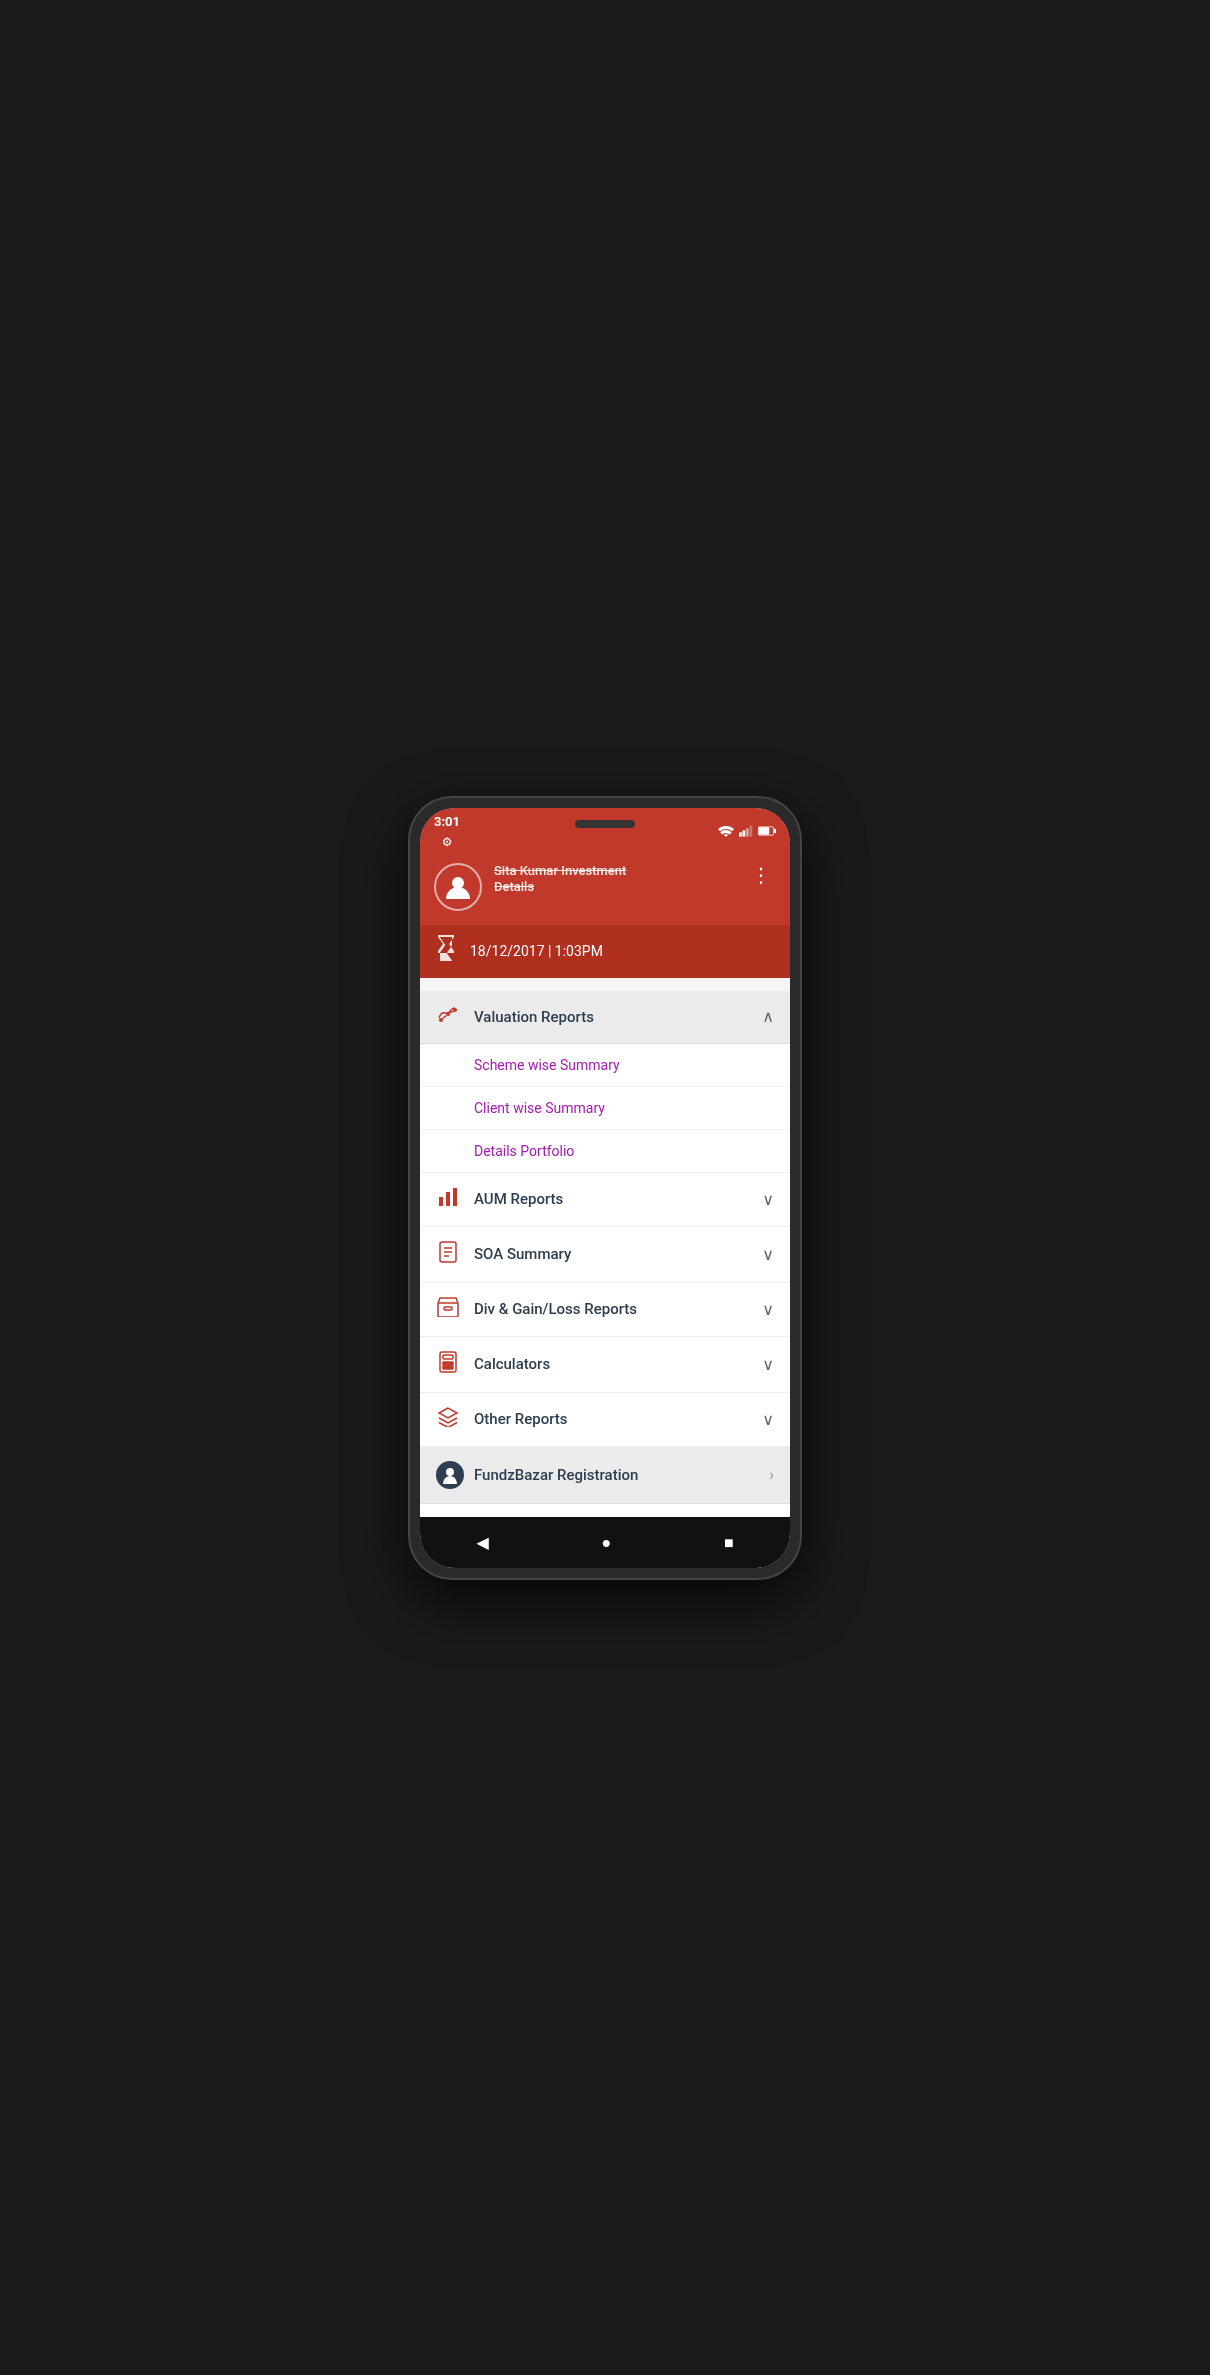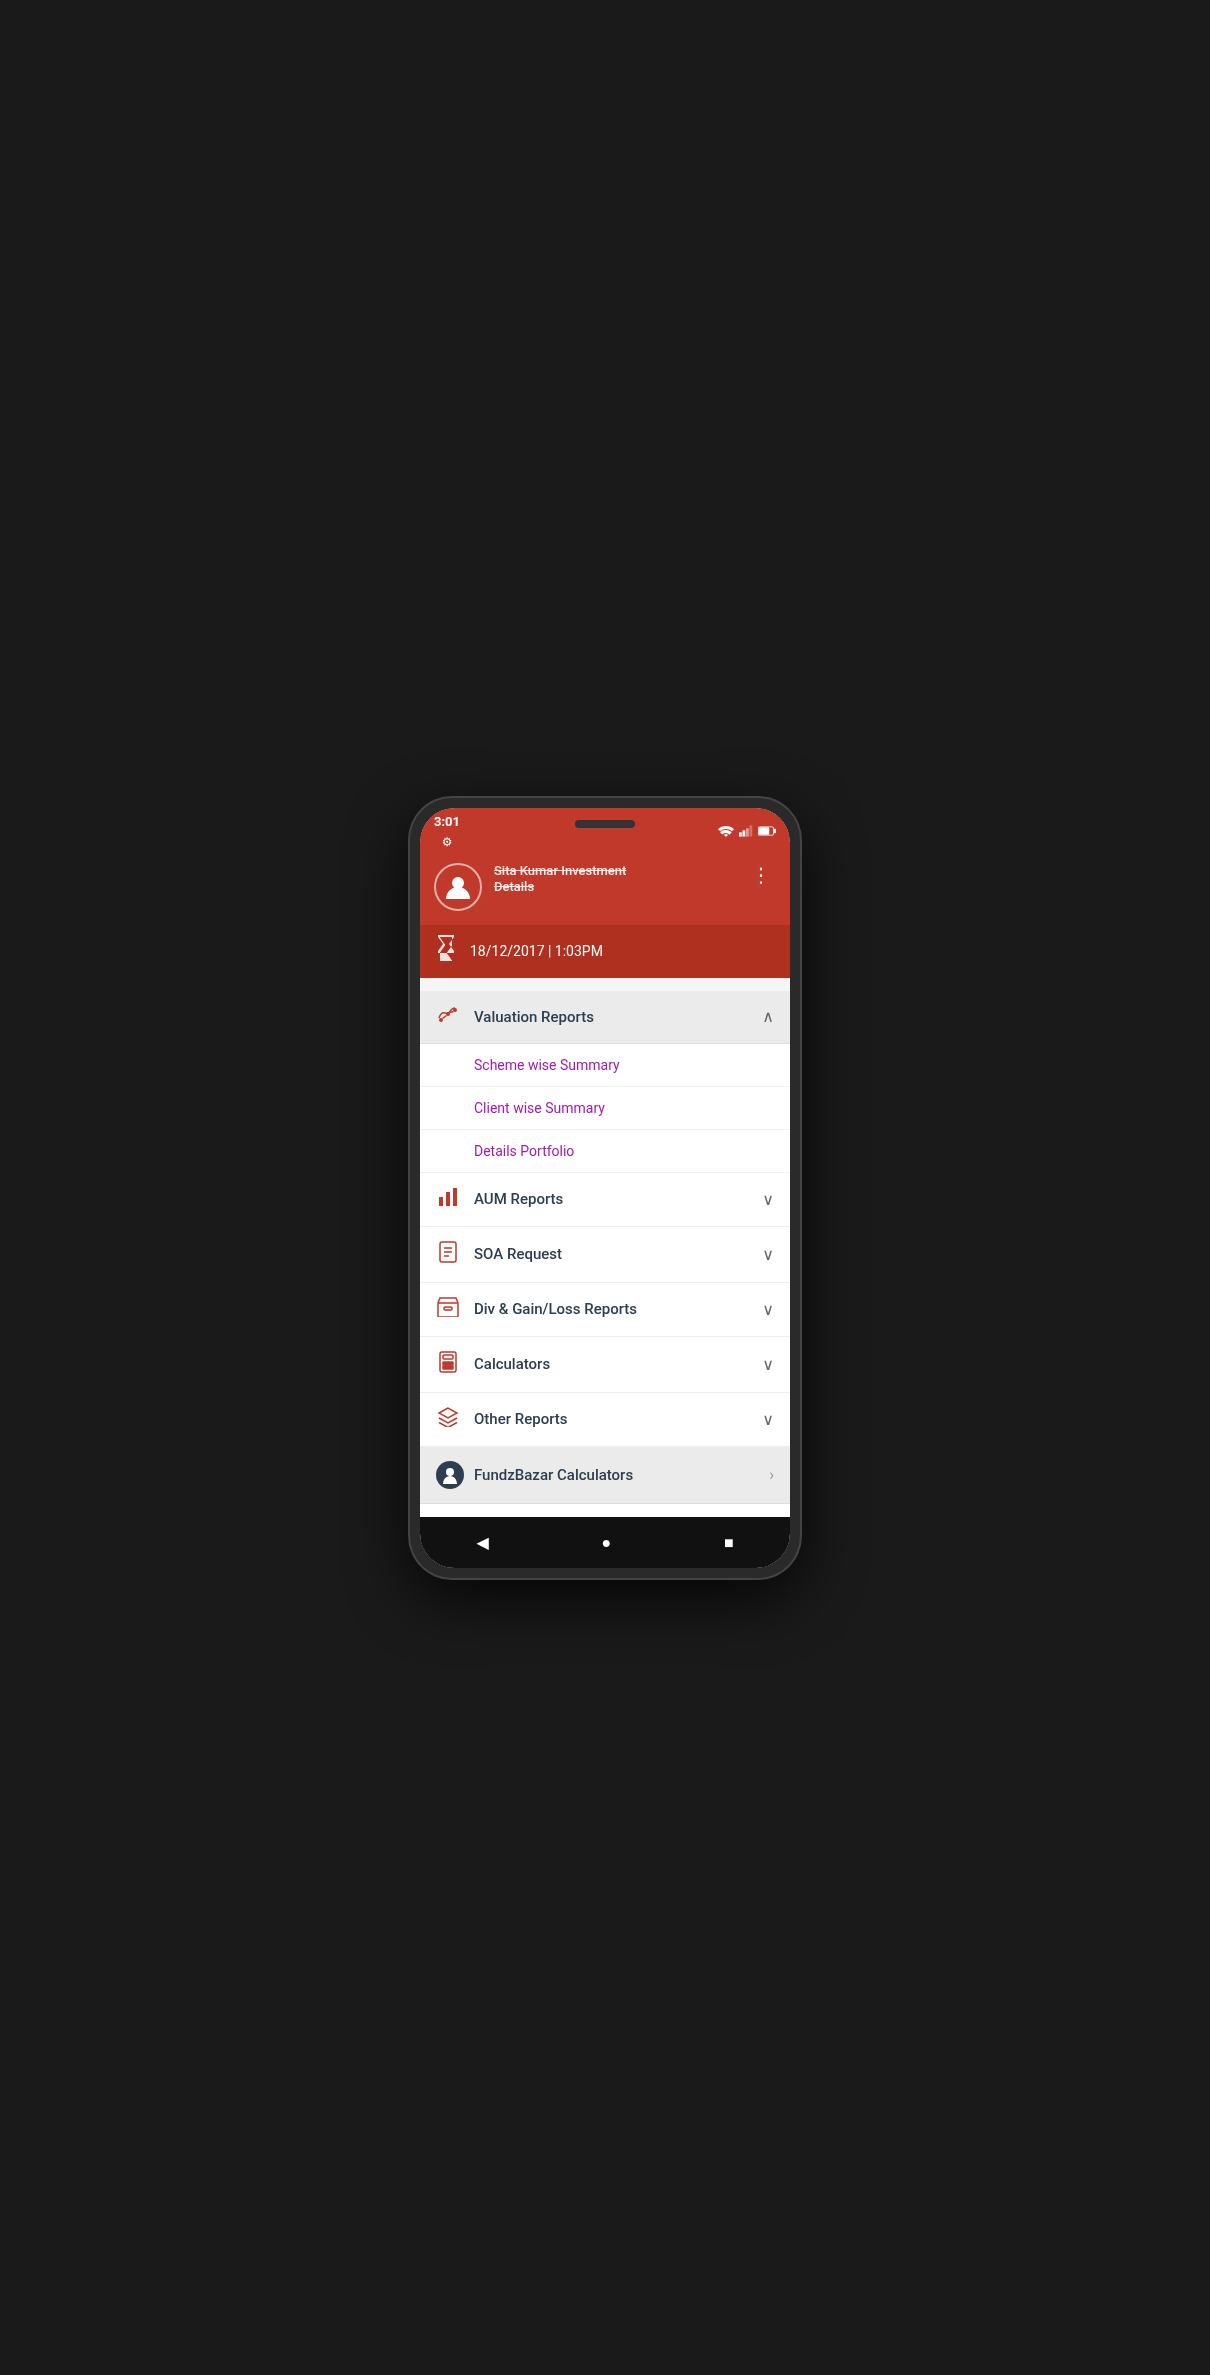--- a/index.html
+++ b/index.html
@@ -301,21 +301,21 @@
           <span class="section-arrow">∨</span>
         </div>
 
         <div class="section-header white-bg">
           <span class="section-icon">
             <svg width="20" height="22" viewBox="0 0 20 22" fill="none" stroke="#c0392b" stroke-width="1.5">
               <rect x="2" y="1" width="16" height="20" rx="2"></rect>
               <path d="M6 7h8M6 11h8M6 15h5" stroke="#c0392b" stroke-width="1.5"></path>
             </svg>
           </span>
-          <span class="section-label">SOA Request</span>
+          <span class="section-label">SOA Summary</span>
           <span class="section-arrow">∨</span>
         </div>
 
         <div class="section-header white-bg">
           <span class="section-icon">
             <svg width="22" height="20" viewBox="0 0 22 20" fill="none" stroke="#c0392b" stroke-width="1.5">
               <rect x="1" y="6" width="20" height="14" rx="1"></rect>
               <path d="M1 6l2-5h16l2 5" stroke="#c0392b"></path>
               <rect x="7" y="10" width="8" height="3" rx="1" stroke="#c0392b"></rect>
             </svg>
@@ -356,21 +356,21 @@
         <div class="section-header" style="background:#ebebeb;">
           <span class="section-icon">
             <div style="width:28px;height:28px;border-radius:50%;background:#2c3e50;display:flex;align-items:center;justify-content:center;overflow:hidden;">
               <svg width="22" height="22" viewBox="0 0 22 22">
                 <circle cx="11" cy="11" r="11" fill="#2c3e50"></circle>
                 <circle cx="11" cy="8" r="4" fill="white"></circle>
                 <path d="M4 20c0-4.4 3.1-8 7-8s7 3.6 7 8" fill="white"></path>
               </svg>
             </div>
           </span>
-          <span class="section-label">FundzBazar Calculators</span>
+          <span class="section-label">FundzBazar Registration</span>
           <span class="section-arrow" style="color:#999;">›</span>
         </div>
 
       </div>
 
       <div class="bottom-nav">
         <div class="nav-btn">◀</div>
         <div class="nav-btn">●</div>
         <div class="nav-btn">■</div>
       </div>

